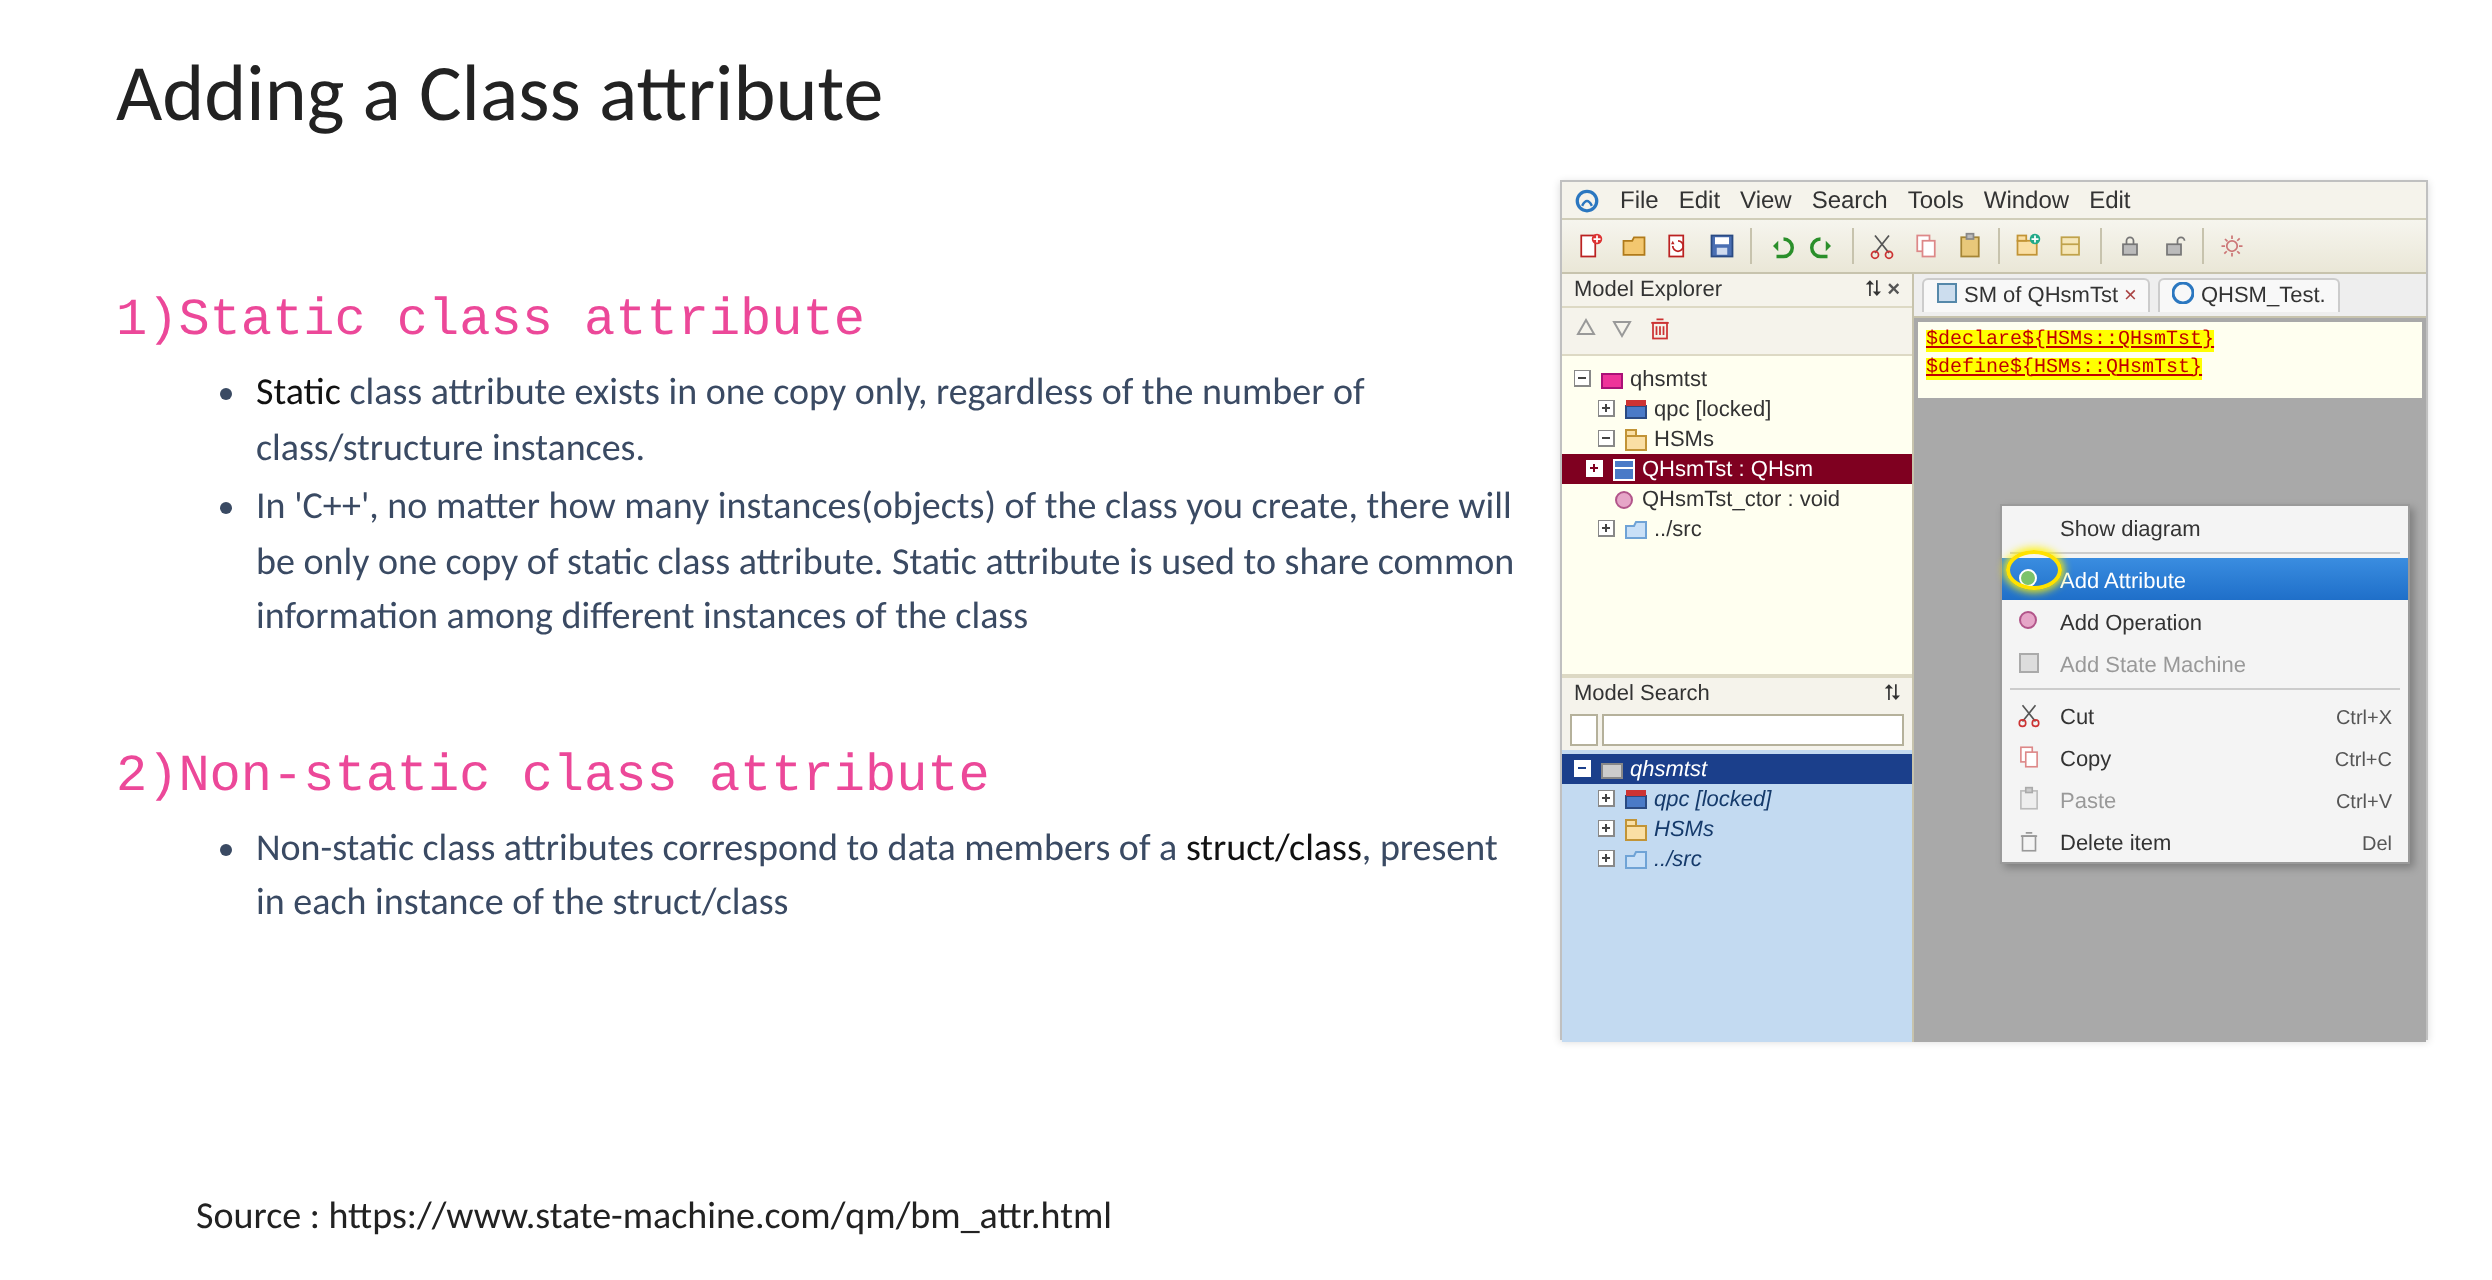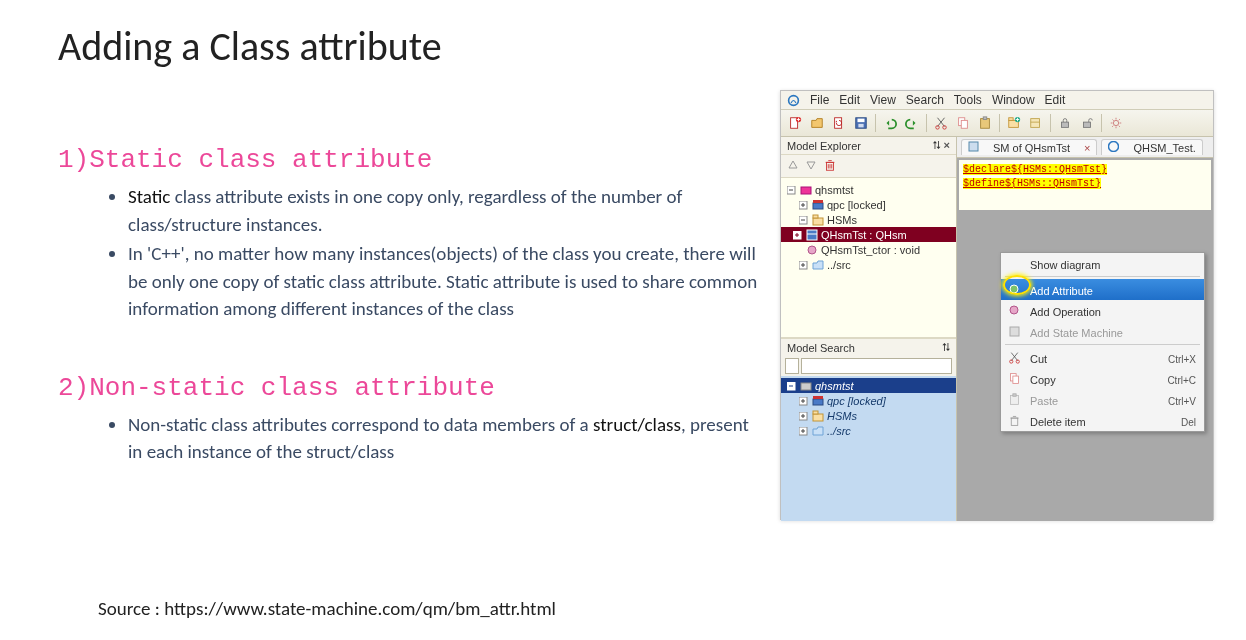--- a/index.html
+++ b/index.html
@@ -164,29 +164,29 @@
   .tabs {
     display: flex;
     align-items: center;
     gap: 4px;
     padding: 2px 4px;
     background: #eee;
     border-bottom: 1px solid #c7c3ad;
     font-size: 11px;
   }
   .tab {
-    display: inline-flex; align-items: center; gap: 14px;
+    display: inline-flex; align-items: center; gap: 3px;
     background: #f8f8f8; border: 1px solid #ccc; border-bottom: none;
     padding: 1px 6px; border-radius: 3px 3px 0 0;
   }
   .codebox {
     background: #fffff0;
     margin: 2px;
     padding: 3px 4px;
-    height: 50px;
+    height: 38px;
     font-family: "Courier New", monospace;
     font-size: 10px;
     line-height: 1.35;
   }
   .codebox .hl { background: #ffff00; color: #c00000; text-decoration: underline; }
   .graycanvas { flex:1; background: #a9a9a9; position: relative; }
 
   
   .ctx {
     position: absolute;

